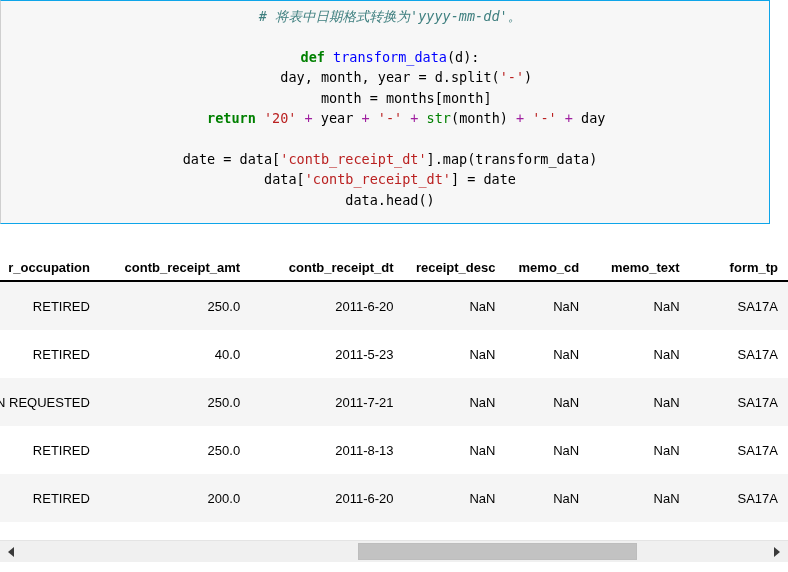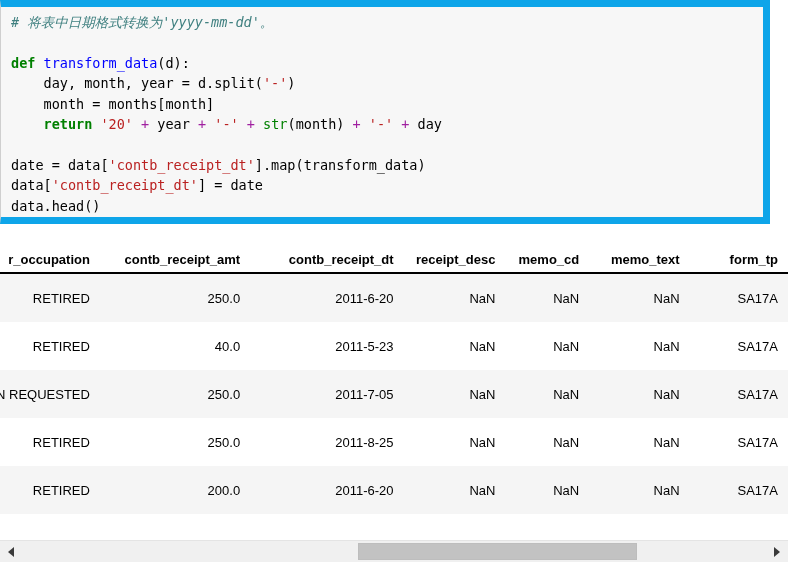--- a/index.html
+++ b/index.html
@@ -17,23 +17,24 @@
 
   
   .code-cell {
     position: absolute;
     left: 0;
     top: 0;
     width: 770px;
     height: 224px;
     box-sizing: border-box;
     background: #f7f7f7;
-    border: 7px solid #0ea5e9;
+    border: 1px solid #0ea5e9;
     border-left: 1px solid #cfcfcf;
     padding: 5px 0 0 10px;
+    text-align: center;
   }
   .code-pre {
     margin: 0;
     font-family: "DejaVu Sans Mono", "Liberation Mono", monospace;
     font-size: 13.5px;
     line-height: 20.4px;
     color: #000000;
     white-space: pre;
   }
   .tok-com  { color: #408080; font-style: italic; }
@@ -41,21 +42,21 @@
   .tok-fn   { color: #0000ff; }
   .tok-str  { color: #ba2121; }
   .tok-opp  { color: #a020a0; }
   .tok-bi   { color: #008000; }
   .tok-pl   { color: #000000; }
 
   
   .df-wrap {
     position: absolute;
     left: 0;
-    top: 237px;
+    top: 245px;
     width: 788px;
     height: 290px;
     overflow: hidden;
   }
   table.dataframe {
     border-collapse: collapse;
     border: none;
     table-layout: fixed;
     margin-left: -96px;     
     font-size: 13px;
@@ -200,30 +201,30 @@
         <td>40.0</td>
         <td>2011-5-23</td>
         <td>NaN</td>
         <td>NaN</td>
         <td>NaN</td>
         <td>SA17A</td>
       </tr>
       <tr class="odd">
         <td class="wrapcell">INFORMATION REQUESTED</td>
         <td>250.0</td>
-        <td>2011-7-05</td>
+        <td>2011-7-21</td>
         <td>NaN</td>
         <td>NaN</td>
         <td>NaN</td>
         <td>SA17A</td>
       </tr>
       <tr class="even">
         <td>RETIRED</td>
         <td>250.0</td>
-        <td>2011-8-25</td>
+        <td>2011-8-13</td>
         <td>NaN</td>
         <td>NaN</td>
         <td>NaN</td>
         <td>SA17A</td>
       </tr>
       <tr class="odd">
         <td>RETIRED</td>
         <td>200.0</td>
         <td>2011-6-20</td>
         <td>NaN</td>

